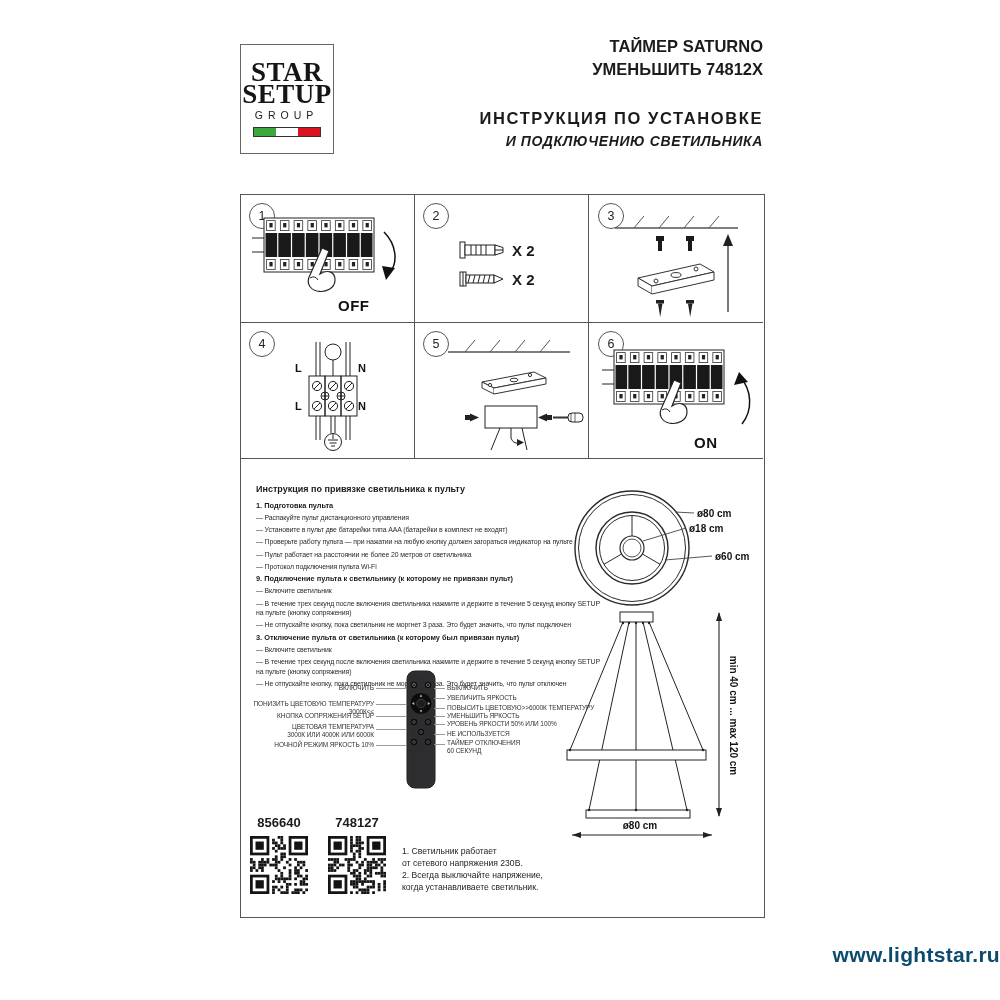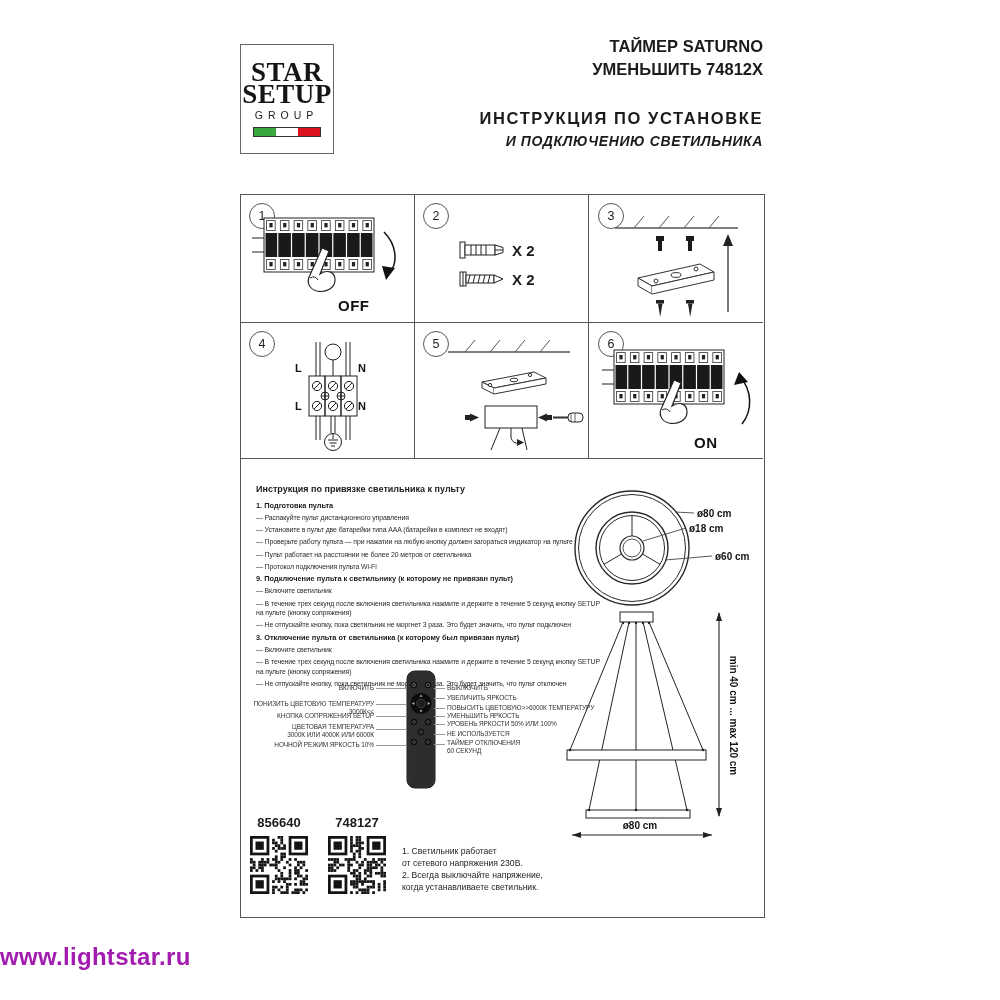--- a/index.html
+++ b/index.html
@@ -43,21 +43,21 @@
   .rlab-r{left:447px;width:150px;text-align:left;}
   .cl{height:0;border-top:1px solid #9a9a9a;}
 
   
   .dim{font-weight:bold;font-size:10px;color:#111;white-space:nowrap;}
   .dim-rot{left:652px;top:709px;width:160px;height:13px;text-align:center;transform:rotate(90deg);}
 
   
   .qrlabel{width:58px;text-align:center;font-weight:bold;font-size:13px;}
   .notes{left:402px;top:845px;width:200px;font-size:8.6px;line-height:12px;white-space:pre-line;color:#1e1e1e;}
-  .footer{left:0;right:0;top:943px;text-align:left;font-weight:bold;font-size:24px;letter-spacing:.3px;color:#a21caf;}
+  .footer{left:0;right:0;top:943px;text-align:right;font-weight:bold;font-size:21px;letter-spacing:.3px;color:#0c4a6e;}
 </style>
 </head>
 <body>
 
 <div class="page">
 
   <div class="abs logo-box">
     <div class="logo-word">STAR</div>
     <div class="logo-word">SETUP</div>
     <div class="logo-group">GROUP</div>

